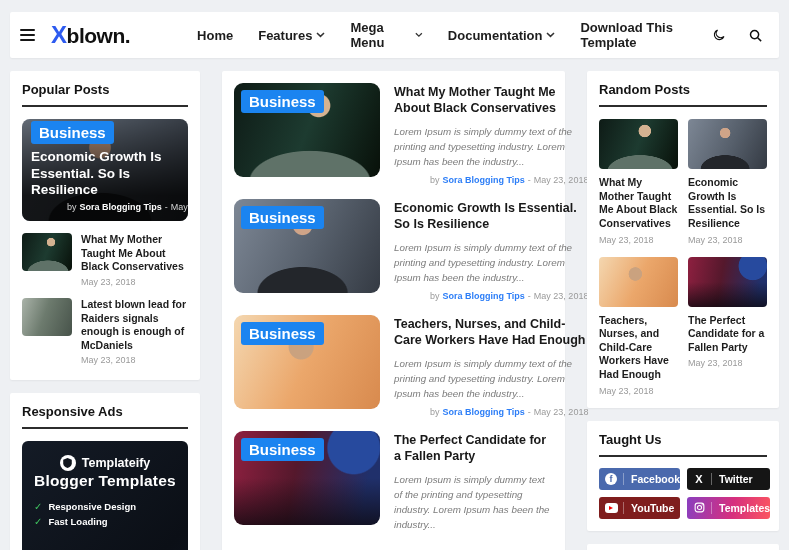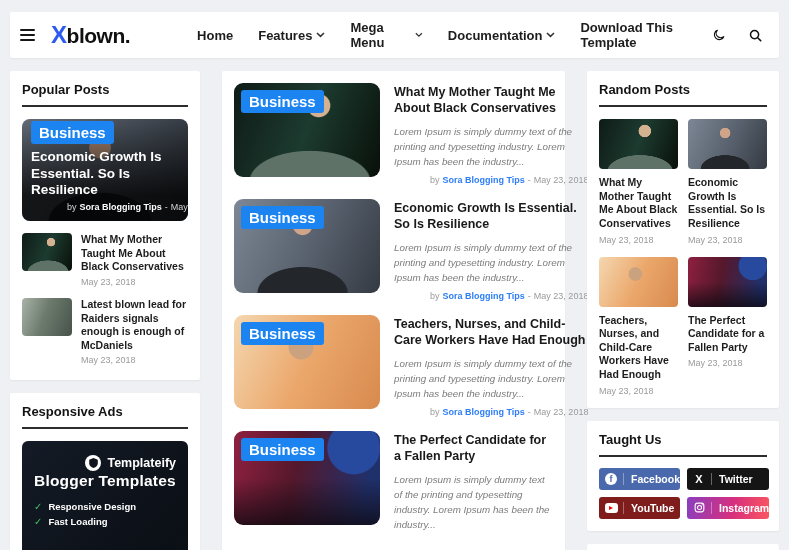--- a/index.html
+++ b/index.html
@@ -77,21 +77,21 @@
   .featured .byline .author { color:#fff; }
 
   .mini-post { display:flex; gap:9px; margin:0 12px 11px 12px; }
   .mini-post:first-of-type { margin-top:12px; }
   .mini-thumb { width:50px; height:38px; flex:none; border-radius:4px; cursor:pointer; }
   .mini-title { font-size:10.5px; font-weight:800; line-height:1.3; color:#1d1d1d; cursor:pointer; }
   .mini-date { font-size:9px; color:#9a9a9a; margin-top:3px; }
 
   .ad { margin:12px; height:252px; border-radius:6px; overflow:hidden; position:relative;
     background:linear-gradient(135deg,#141b26,#0b0f16 60%,#111724); color:#fff; padding:12px; cursor:pointer; }
-  .ad-brand { display:flex; align-items:center; justify-content:flex-end; gap:6px; margin-top:2px; }
+  .ad-brand { display:flex; align-items:center; justify-content:center; gap:6px; margin-top:2px; }
   .ad-logo { width:16px; height:16px; border-radius:50%; background:#fff; display:flex; align-items:center; justify-content:center; }
   .ad-logo svg { display:block; }
   .ad-brand-name { font-size:12.5px; font-weight:800; }
   .ad-h1 { color:#3b82f6; font-size:17px; font-weight:800; margin-top:12px; }
   .ad-h2 { color:#fff; font-size:15.5px; font-weight:700; margin-top:1px; letter-spacing:.2px; }
   .ad-feats { list-style:none; margin-top:9px; }
   .ad-feats li { display:flex; align-items:center; gap:6px; font-size:9.5px; font-weight:700; line-height:15px; }
   .ad-check { color:#3fc25f; font-weight:800; font-size:10px; }
 
   
@@ -366,21 +366,21 @@
           </button>
           <button class="social-btn sb-instagram">
             <span class="social-ico">
               <svg width="11" height="11" viewBox="0 0 24 24" fill="none" stroke="#fff" stroke-width="2.4">
                   <rect x="2.5" y="2.5" width="19" height="19" rx="5.5"></rect>
                   <circle cx="12" cy="12" r="4.5"></circle>
                   <circle cx="17.8" cy="6.2" r="1.5" fill="#fff" stroke="none"></circle>
                 </svg>
             </span>
             <span class="social-div"></span>
-            <span>Instagram</span>
+            <span>Templates</span>
           </button>
         </div>
       </section>
 
       <section class="card">
         <div class="sec-head">
           
         </div>
 
       </section>

